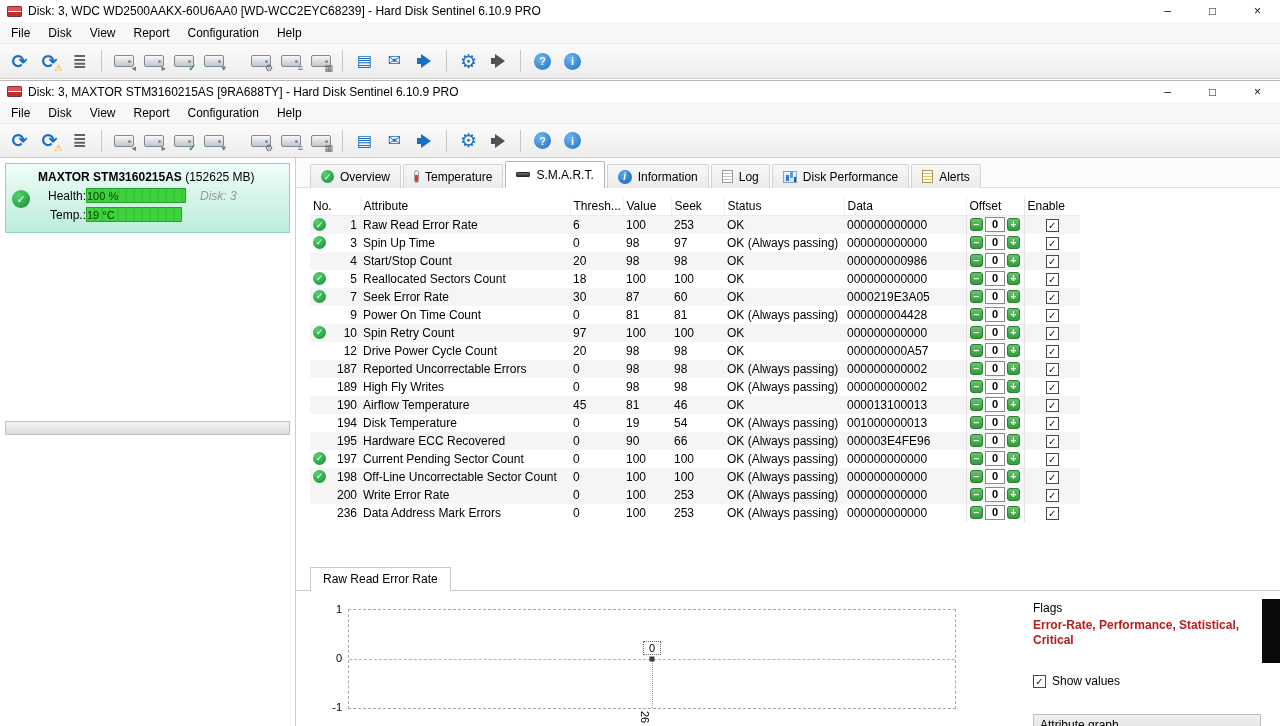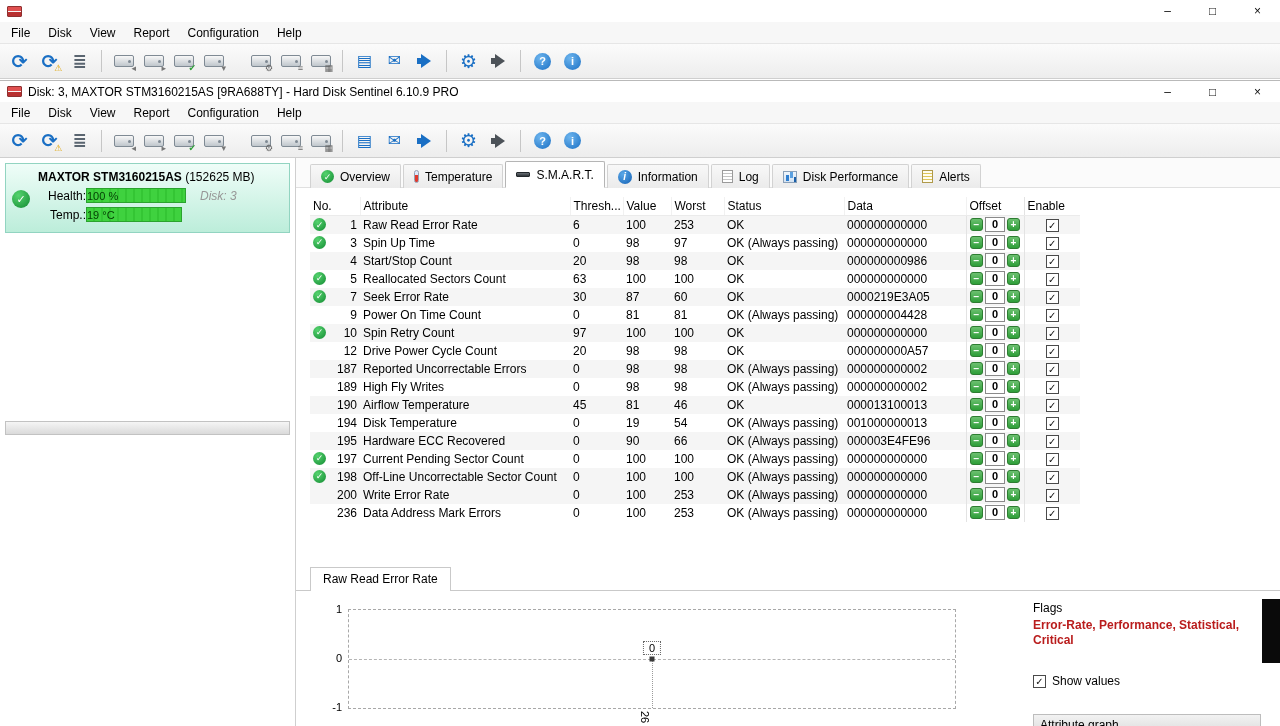--- a/index.html
+++ b/index.html
@@ -129,20 +129,21 @@
   .black-strip { position:absolute; right:0; top:441px; width:18px; height:64px; background:#0a0a0a; }
 </style>
 </head>
 <body>
 
 <div id="screen">
 
   <div class="window" id="win1">
     <div class="titlebar">
       <span class="app-ic"></span>
+      <span class="title-text">Disk: 3, WDC WD2500AAKX-60U6AA0 [WD-WCC2EYC68239]  -  Hard Disk Sentinel 6.10.9 PRO</span>
       <span class="caption">
           <span class="cap-btn cap-minimize">–</span>
           <span class="cap-btn cap-maximize">□</span>
           <span class="cap-btn cap-close">×</span>
         </span>
     </div>
     <div class="menubar">
         <span class="menu-item">File</span>
         <span class="menu-item">Disk</span>
         <span class="menu-item">View</span>
@@ -365,21 +366,21 @@
             </div>
           </div>
 
         <table class="smart-table">
           <thead>
             <tr>
                 <th class="th-no">No.</th>
                 <th class="th-attribute">Attribute</th>
                 <th class="th-thresh">Thresh...</th>
                 <th class="th-value">Value</th>
-                <th class="th-worst">Worst</th>
+                <th class="th-worst">Seek</th>
                 <th class="th-status">Status</th>
                 <th class="th-data">Data</th>
                 <th class="th-offset">Offset</th>
                 <th class="th-enable">Enable</th>
               </tr>
           </thead>
           <tbody>
               <tr class="r-odd">
                 <td class="td-no"><span class="row-check">✓</span><span class="no-num">1</span></td>
                 <td class="td-attribute">Raw Read Error Rate</td>
@@ -409,21 +410,21 @@
                 <td class="td-value">98</td>
                 <td class="td-worst">98</td>
                 <td class="td-status">OK</td>
                 <td class="td-data">000000000986</td>
                 <td class="td-offset"><span class="off-btn">−</span><span class="off-box">0</span><span class="off-btn">+</span></td>
                 <td class="td-enable"><span class="cbx">✓</span></td>
               </tr>
               <tr class="r-even">
                 <td class="td-no"><span class="row-check">✓</span><span class="no-num">5</span></td>
                 <td class="td-attribute">Reallocated Sectors Count</td>
-                <td class="td-thresh">63</td>
+                <td class="td-thresh">18</td>
                 <td class="td-value">100</td>
                 <td class="td-worst">100</td>
                 <td class="td-status">OK</td>
                 <td class="td-data">000000000000</td>
                 <td class="td-offset"><span class="off-btn">−</span><span class="off-box">0</span><span class="off-btn">+</span></td>
                 <td class="td-enable"><span class="cbx">✓</span></td>
               </tr>
               <tr class="r-odd">
                 <td class="td-no"><span class="row-check">✓</span><span class="no-num">7</span></td>
                 <td class="td-attribute">Seek Error Rate</td>

